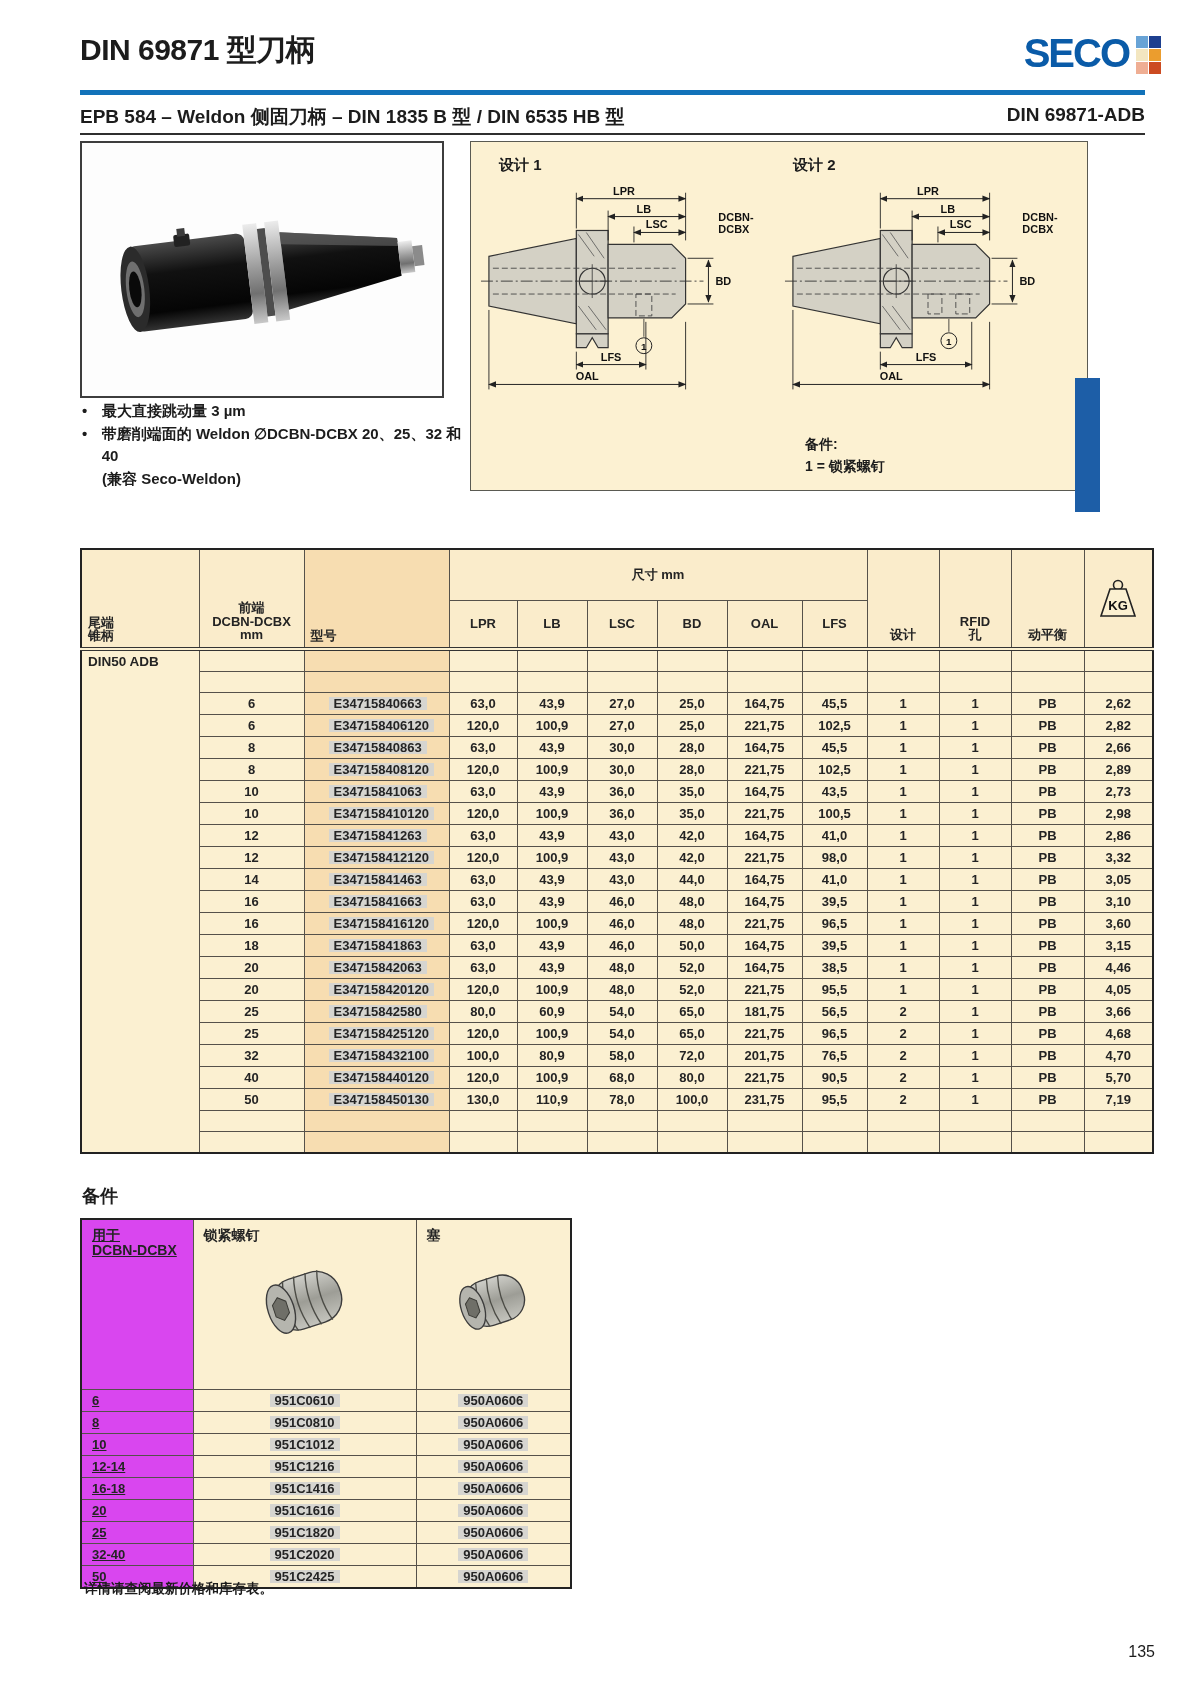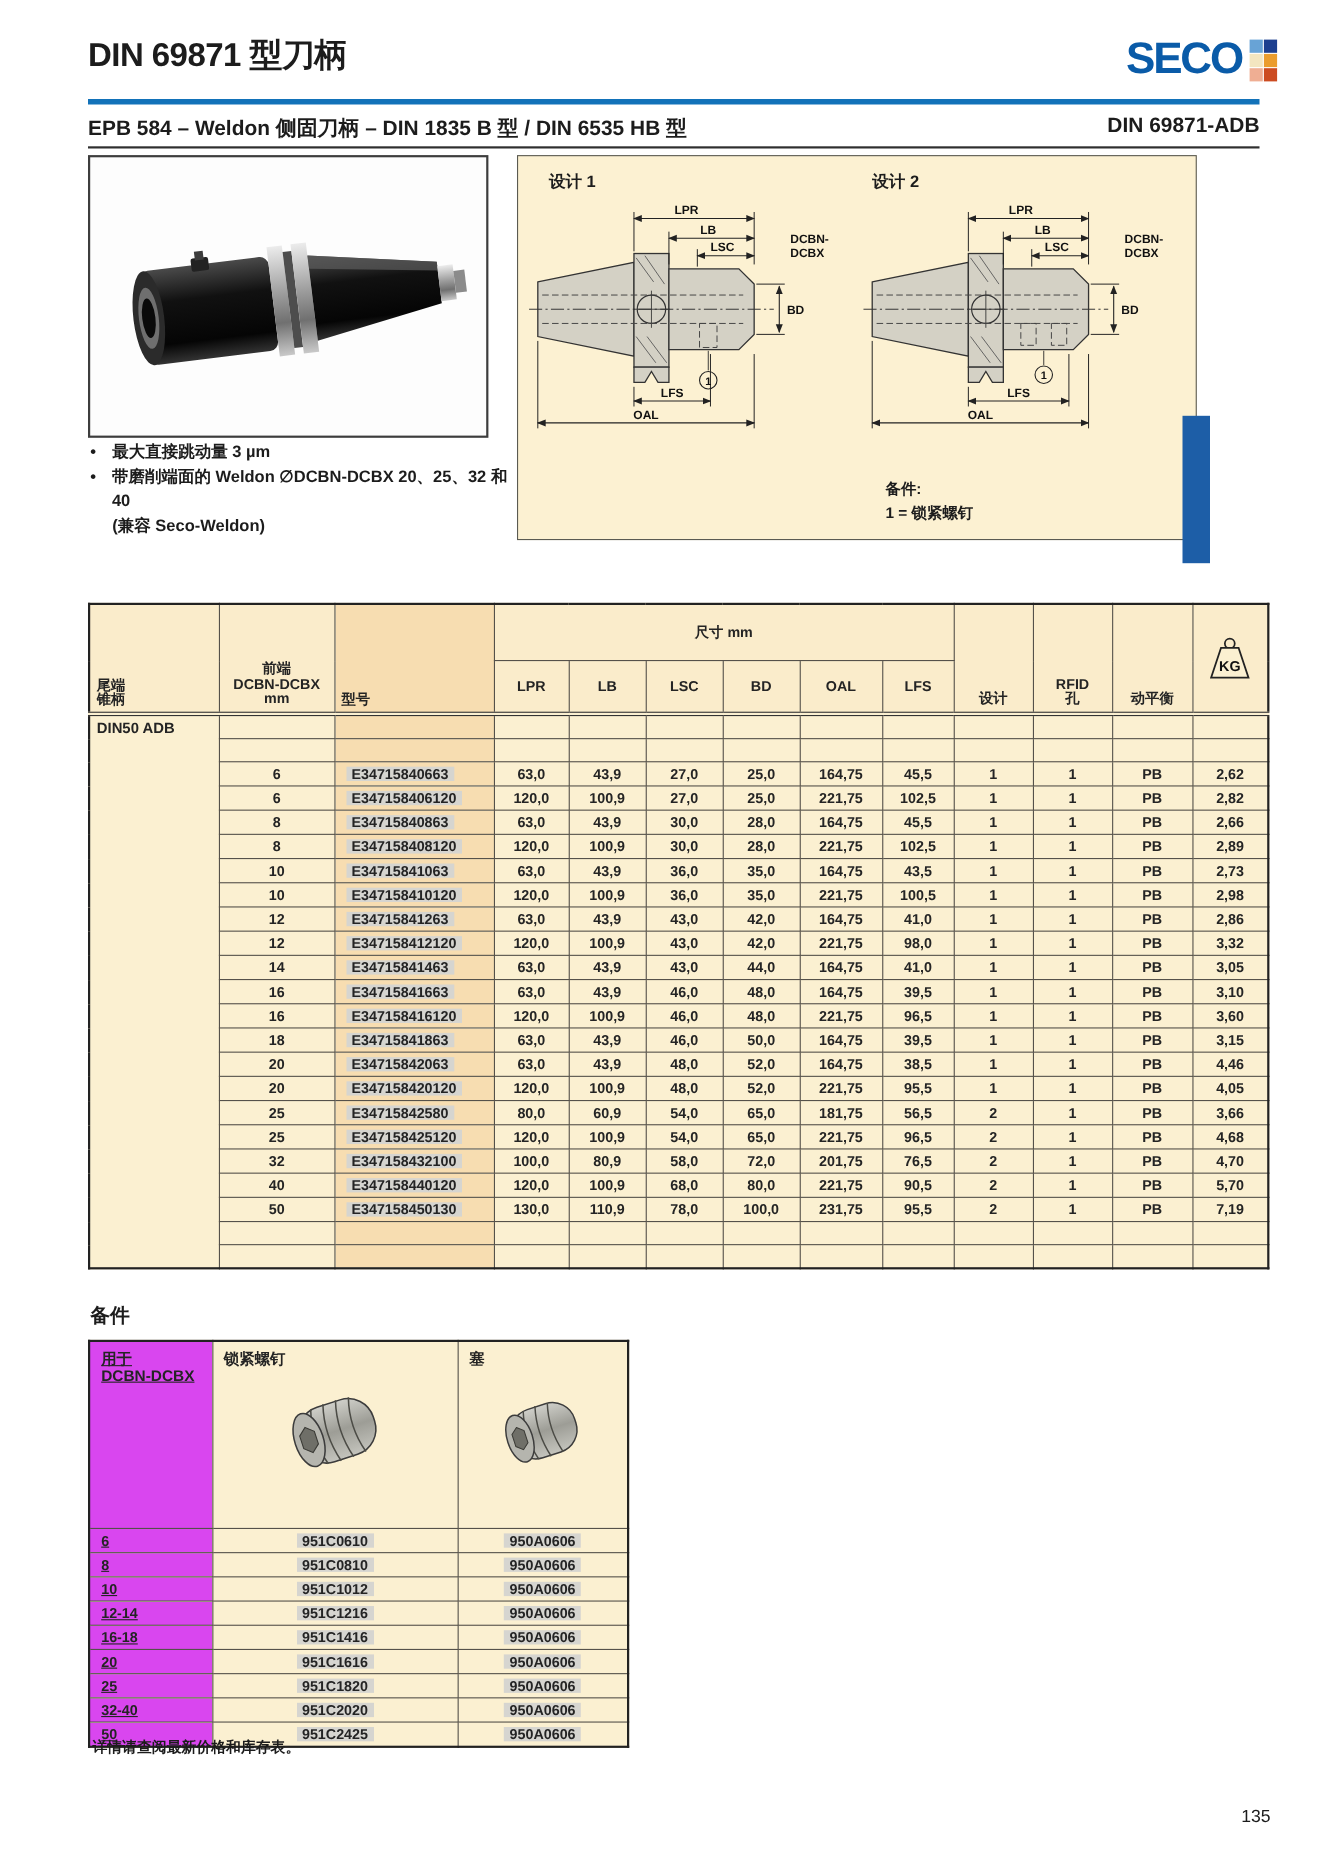--- a/index.html
+++ b/index.html
@@ -39,21 +39,21 @@
   .code{background:#d6d5d0;padding:0 5px;display:inline-block;}
   
   .main-table-wrap{left:80px;top:548px;width:1072px;}
   .main-table{width:1072px;border:2px solid #222;}
   .main-table thead th{background:#faeccb;}
   .main-table thead tr.h2 th{border-bottom:4px double #333;}
   .main-table th.sp{border-bottom:4px double #333;}
   th.bl{vertical-align:bottom;text-align:left;padding:4px 6px;}
   th.bc{vertical-align:bottom;padding-bottom:5px;}
   .h1 th{height:50px;} .h2 th{height:46px;}
-  td.model{text-align:left;padding-left:10px;}
+  td.model{text-align:left;padding-left:24px;}
   td.group-cell{vertical-align:top;text-align:left;padding:4px 6px;font-size:13.5px;}
   tr.filler td{height:20px;}
   .kg-icon{display:block;margin:0 auto;}
   
   .acc-title{left:82px;top:1184px;font-size:18px;font-weight:bold;}
   .acc-table-wrap{left:80px;top:1218px;}
   .acc-table{width:490px;border:2px solid #222;}
   .acc-table th{height:161px;vertical-align:top;text-align:left;padding:8px 8px 0 10px;font-size:14px;}
   .acc-table td:first-child, .acc-table th:first-child{background:#d946ef;text-decoration:underline;}
   td.acc-size{text-align:left;padding-left:10px;}

